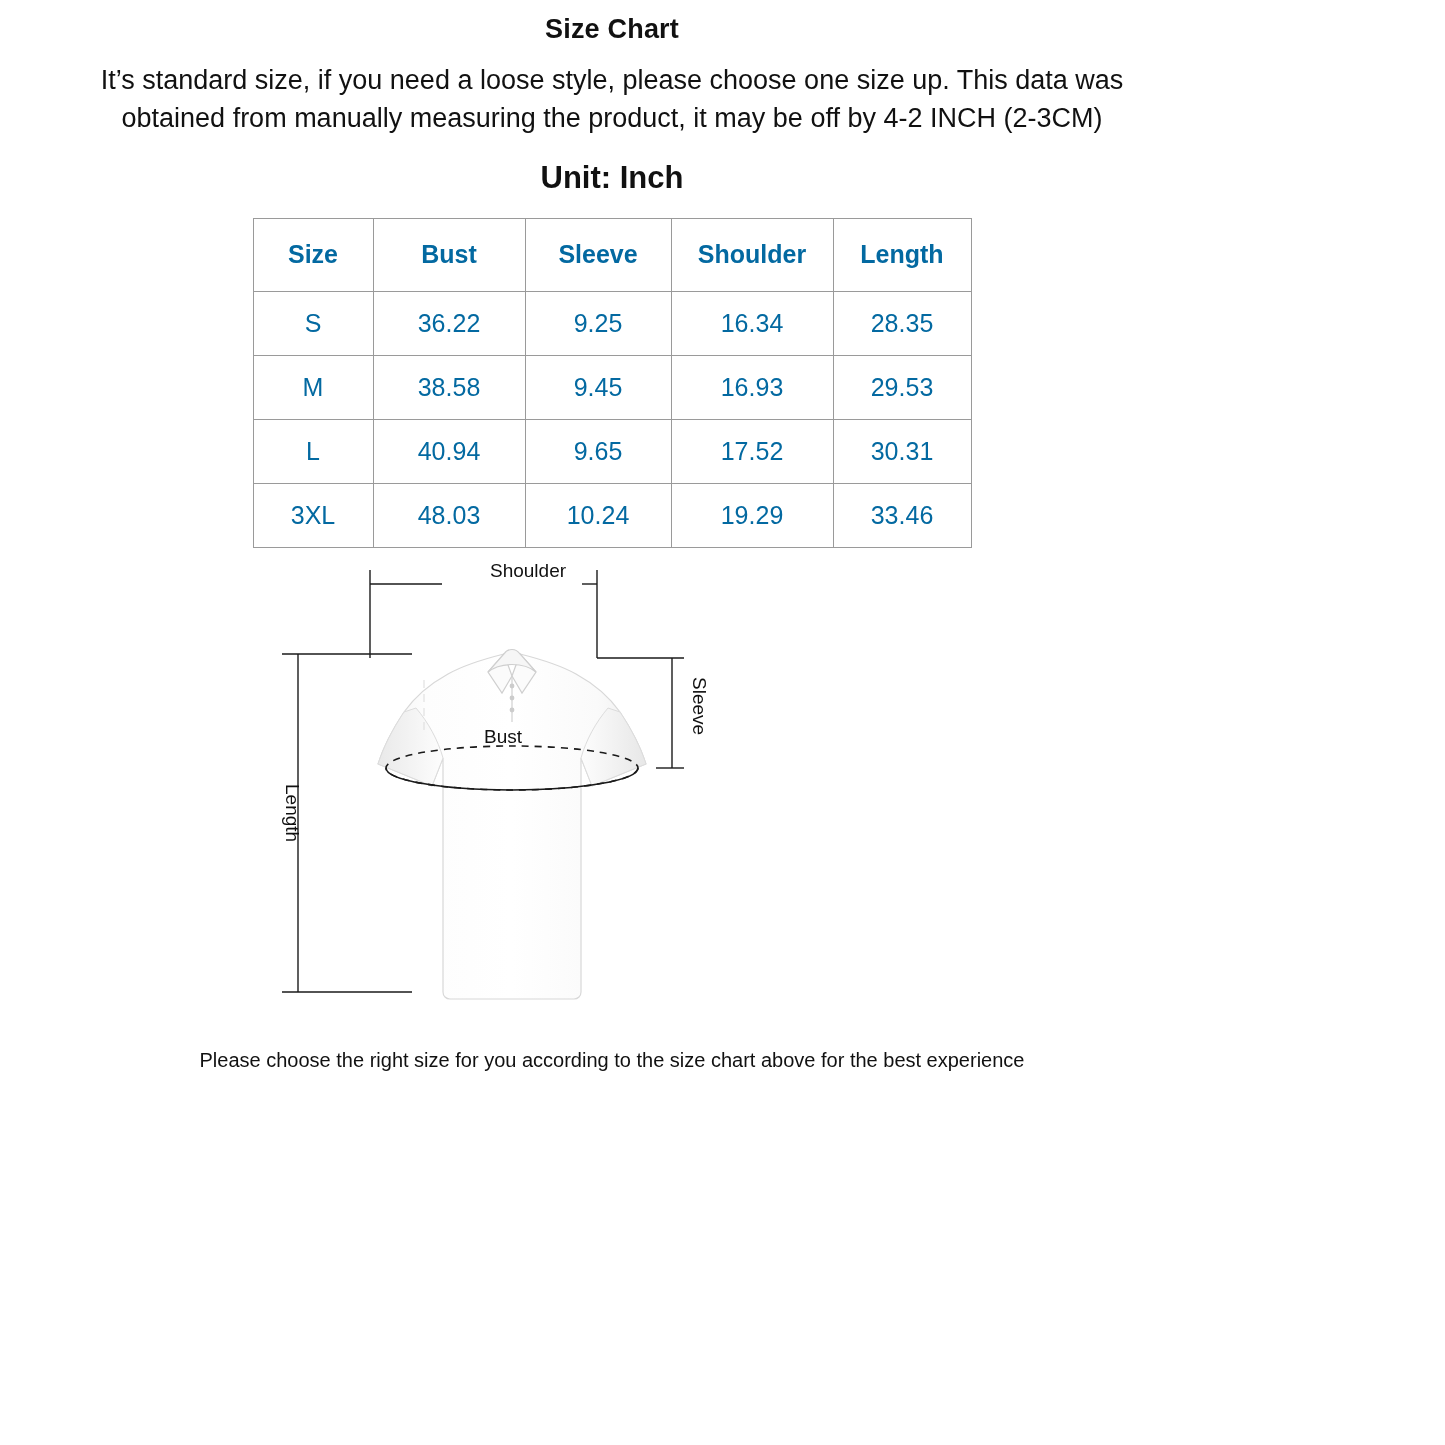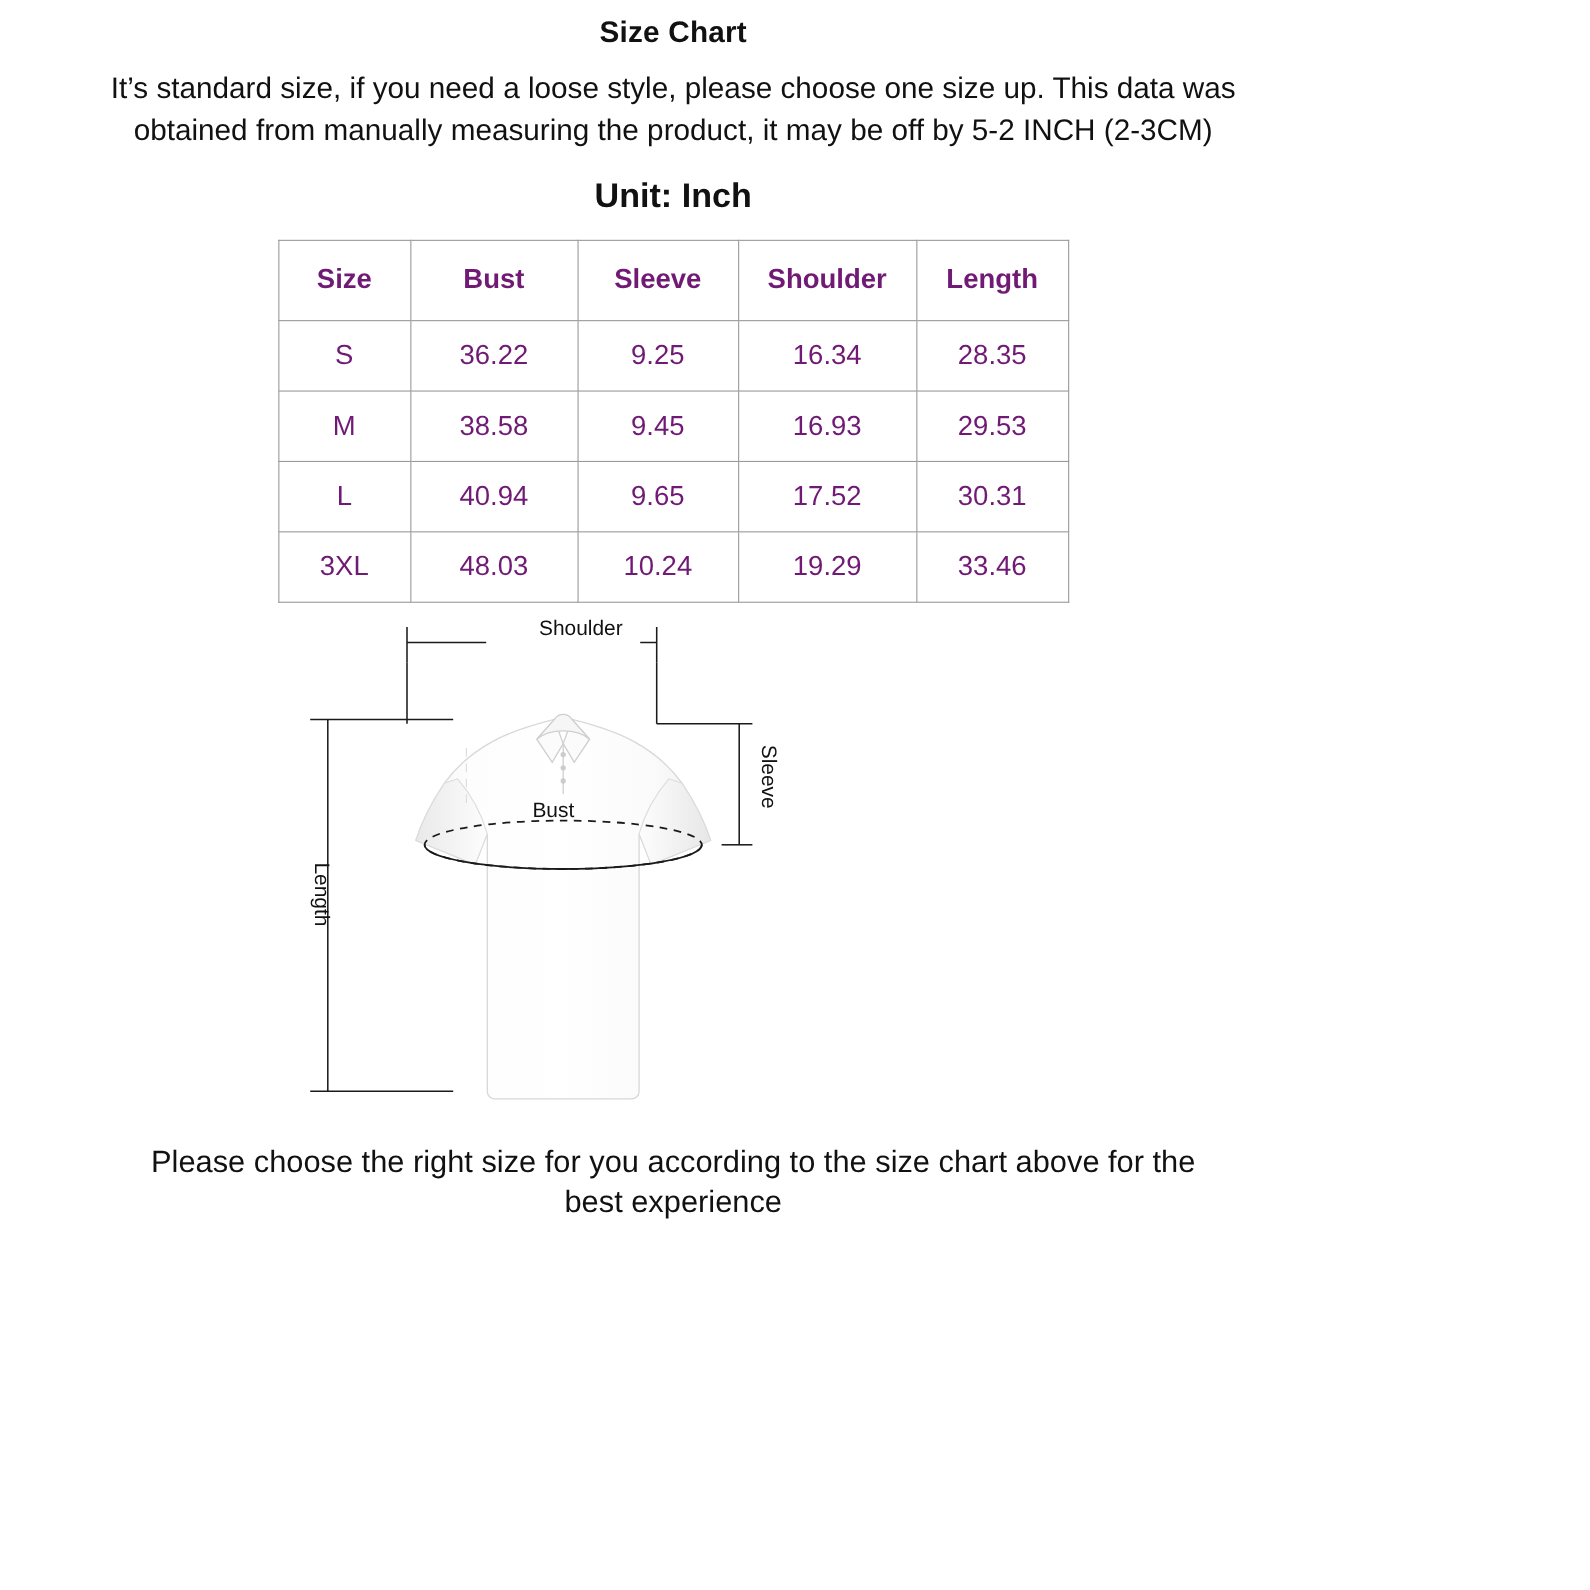--- a/index.html
+++ b/index.html
@@ -49,21 +49,21 @@
     width: 718px;
     table-layout: fixed;
   }
   table.size-table th,
   table.size-table td {
     border: 1px solid #9a9a9a;
     text-align: center;
     font-size: 25px;
     height: 63px;
     padding: 0;
-    color: #701a75;
+    color: #0369a1;
     font-weight: normal;
   }
   table.size-table th {
     font-weight: bold;
     font-size: 25px;
     height: 72px;
   }
   table.size-table col.c-size { width: 120px; }
   table.size-table col.c-bust { width: 152px; }
   table.size-table col.c-sleeve { width: 146px; }
@@ -72,35 +72,35 @@
 
   .diagram-wrap {
     position: relative;
     width: 720px;
     height: 465px;
     margin-top: 14px;
   }
   .diagram-wrap svg { display: block; }
 
   .footer {
-    font-size: 28px;
+    font-size: 20px;
     line-height: 1.35;
     text-align: center;
-    margin-top: 10px;
+    margin-top: 20px;
     max-width: 1000px;
   }
 </style>
 </head>
 <body>
 
 <div class="page">
 
   <div class="title">Size Chart</div>
 
-  <div class="intro">It’s standard size, if you need a loose style, please choose one size up. This data was obtained from manually measuring the product, it may be off by 5-2 INCH (2-3CM)</div>
+  <div class="intro">It’s standard size, if you need a loose style, please choose one size up. This data was obtained from manually measuring the product, it may be off by 4-2 INCH (2-3CM)</div>
 
   <div class="unit">Unit: Inch</div>
 
   <table class="size-table">
     <colgroup>
       <col class="c-size">
         <col class="c-bust">
         <col class="c-sleeve">
         <col class="c-shoulder">
         <col class="c-length">

